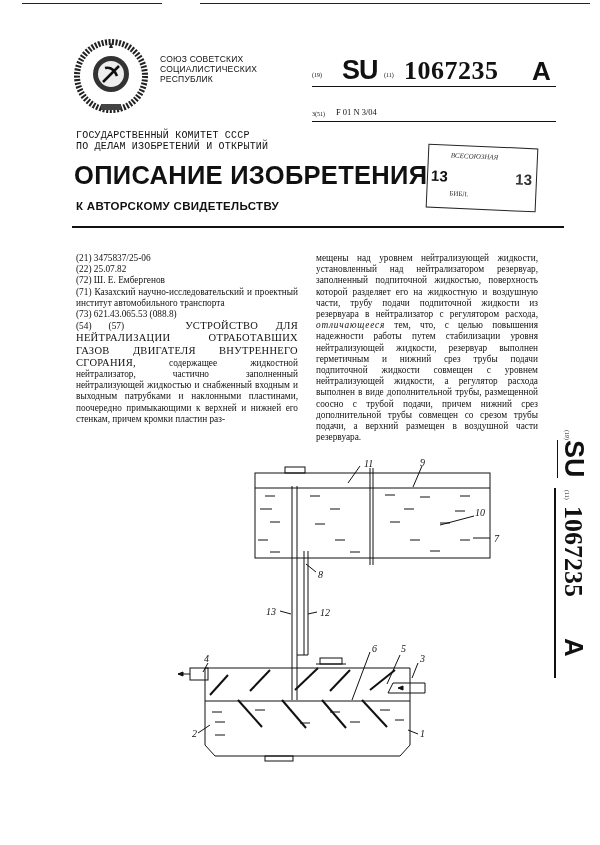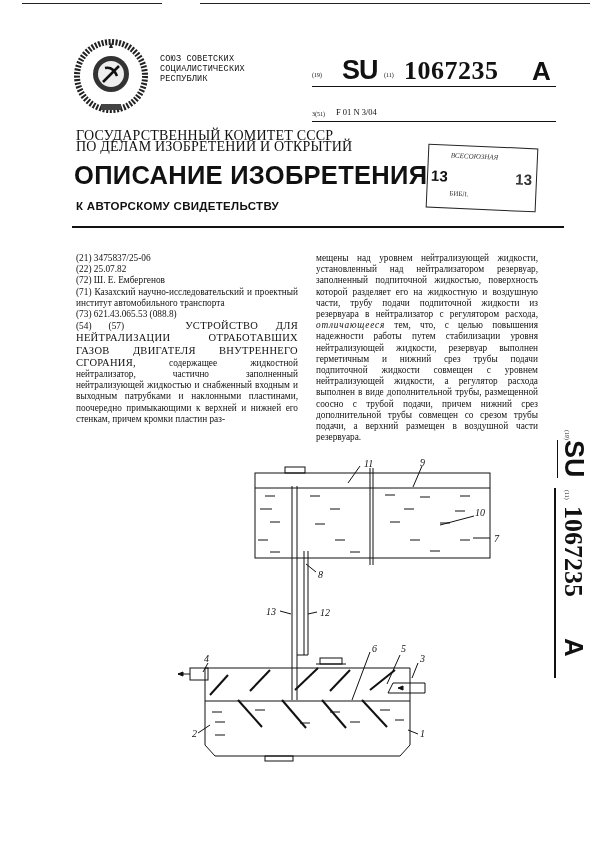--- a/index.html
+++ b/index.html
@@ -1,21 +1,21 @@
 <!DOCTYPE html>
 <html><head>
   <meta charset="utf-8">
   <style>
     html, body { margin: 0; padding: 0; background: #ffffff; }
     body { width: 600px; height: 845px; position: relative; overflow: hidden; color: #111; font-family: "Liberation Serif", serif; }
     .abs { position: absolute; }
     .topline { position: absolute; height: 1px; background: #222; }
     .emblem { position: absolute; left: 73px; top: 38px; width: 76px; height: 76px; }
-    .ussr { position: absolute; left: 160px; top: 54px; font-family: Liberation Mono, monospace; font-size: 8.5px; line-height: 10px; letter-spacing: 0.2px; }
-    .committee { position: absolute; left: 76px; top: 130px; font-family: Liberation Serif, serif; font-size: 14px; line-height: 11px; letter-spacing: 0.2px; }
+    .ussr { position: absolute; left: 160px; top: 54px; font-family: Liberation Sans, sans-serif; font-size: 8.5px; line-height: 10px; letter-spacing: 0.2px; }
+    .committee { position: absolute; left: 76px; top: 130px; font-family: Liberation Mono, monospace; font-size: 10px; line-height: 11px; letter-spacing: 0.2px; }
     .patent-no { position: absolute; left: 312px; top: 50px; width: 244px; height: 36px; border-bottom: 1.5px solid #111; }
     .patent-no .code { font-size: 6px; position: absolute; top: 22px; }
     .patent-no .su { position: absolute; left: 30px; top: 5px; font-family: "Liberation Sans", sans-serif; font-weight: bold; font-size: 27px; letter-spacing: -1px; }
     .patent-no .num { position: absolute; left: 92px; top: 6px; font-family: "Liberation Serif", serif; font-weight: bold; font-size: 26px; letter-spacing: 0.5px; }
     .patent-no .kind { position: absolute; left: 220px; top: 6px; font-family: "Liberation Sans", sans-serif; font-weight: bold; font-size: 26px; }
     .ipc { position: absolute; left: 312px; top: 107px; width: 244px; height: 14px; border-bottom: 1px solid #111; font-size: 8px; }
     .ipc .code { font-size: 6px; position: absolute; left: 0; top: 4px; }
     .ipc .val { position: absolute; left: 24px; top: 0px; font-size: 8.5px; }
     .stamp { position: absolute; left: 427px; top: 146px; width: 108px; height: 62px; border: 1px solid #222; transform: rotate(2.5deg); }
     .stamp .t1 { position: absolute; left: 22px; top: 6px; font-size: 7px; font-style: italic; color: #333; }

